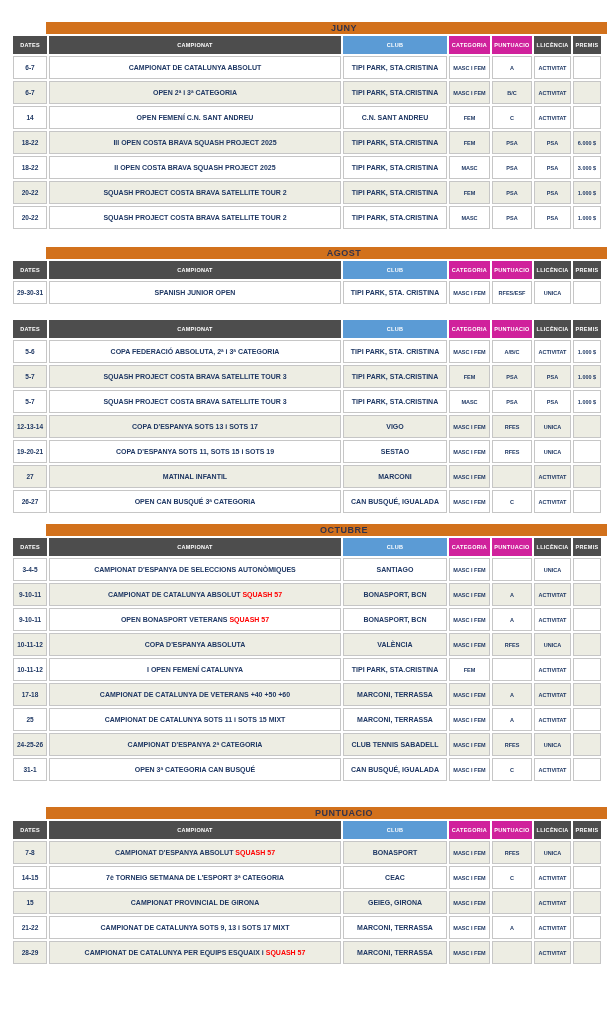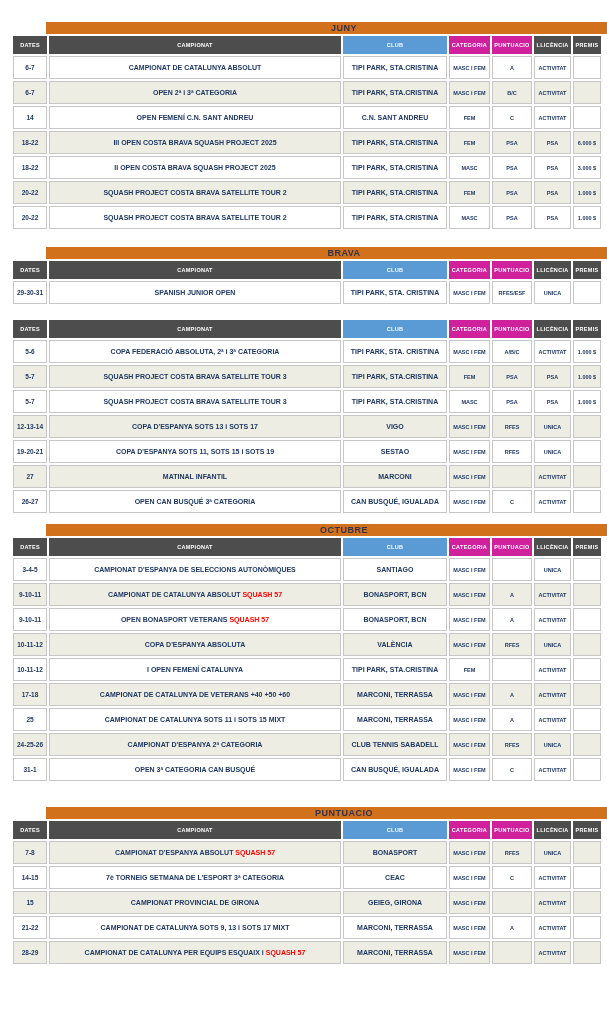--- a/index.html
+++ b/index.html
@@ -128,21 +128,21 @@
             <td class="c-small">PSA</td>
             <td class="c-small">PSA</td>
             <td class="c-small">1.000 $</td>
           </tr>
         </tbody>
     </table>
   </section>
 
   <section class="month m1">
     <div class="month-bar">
-      <span>BRAVA</span>
+      <span>AGOST</span>
     </div>
     <table>
       <colgroup>
         <col style="width:34px">
           <col style="width:292px">
           <col style="width:104px">
         <col style="width:41px">
           <col style="width:40px">
           <col style="width:37px">
           <col style="width:28px">

